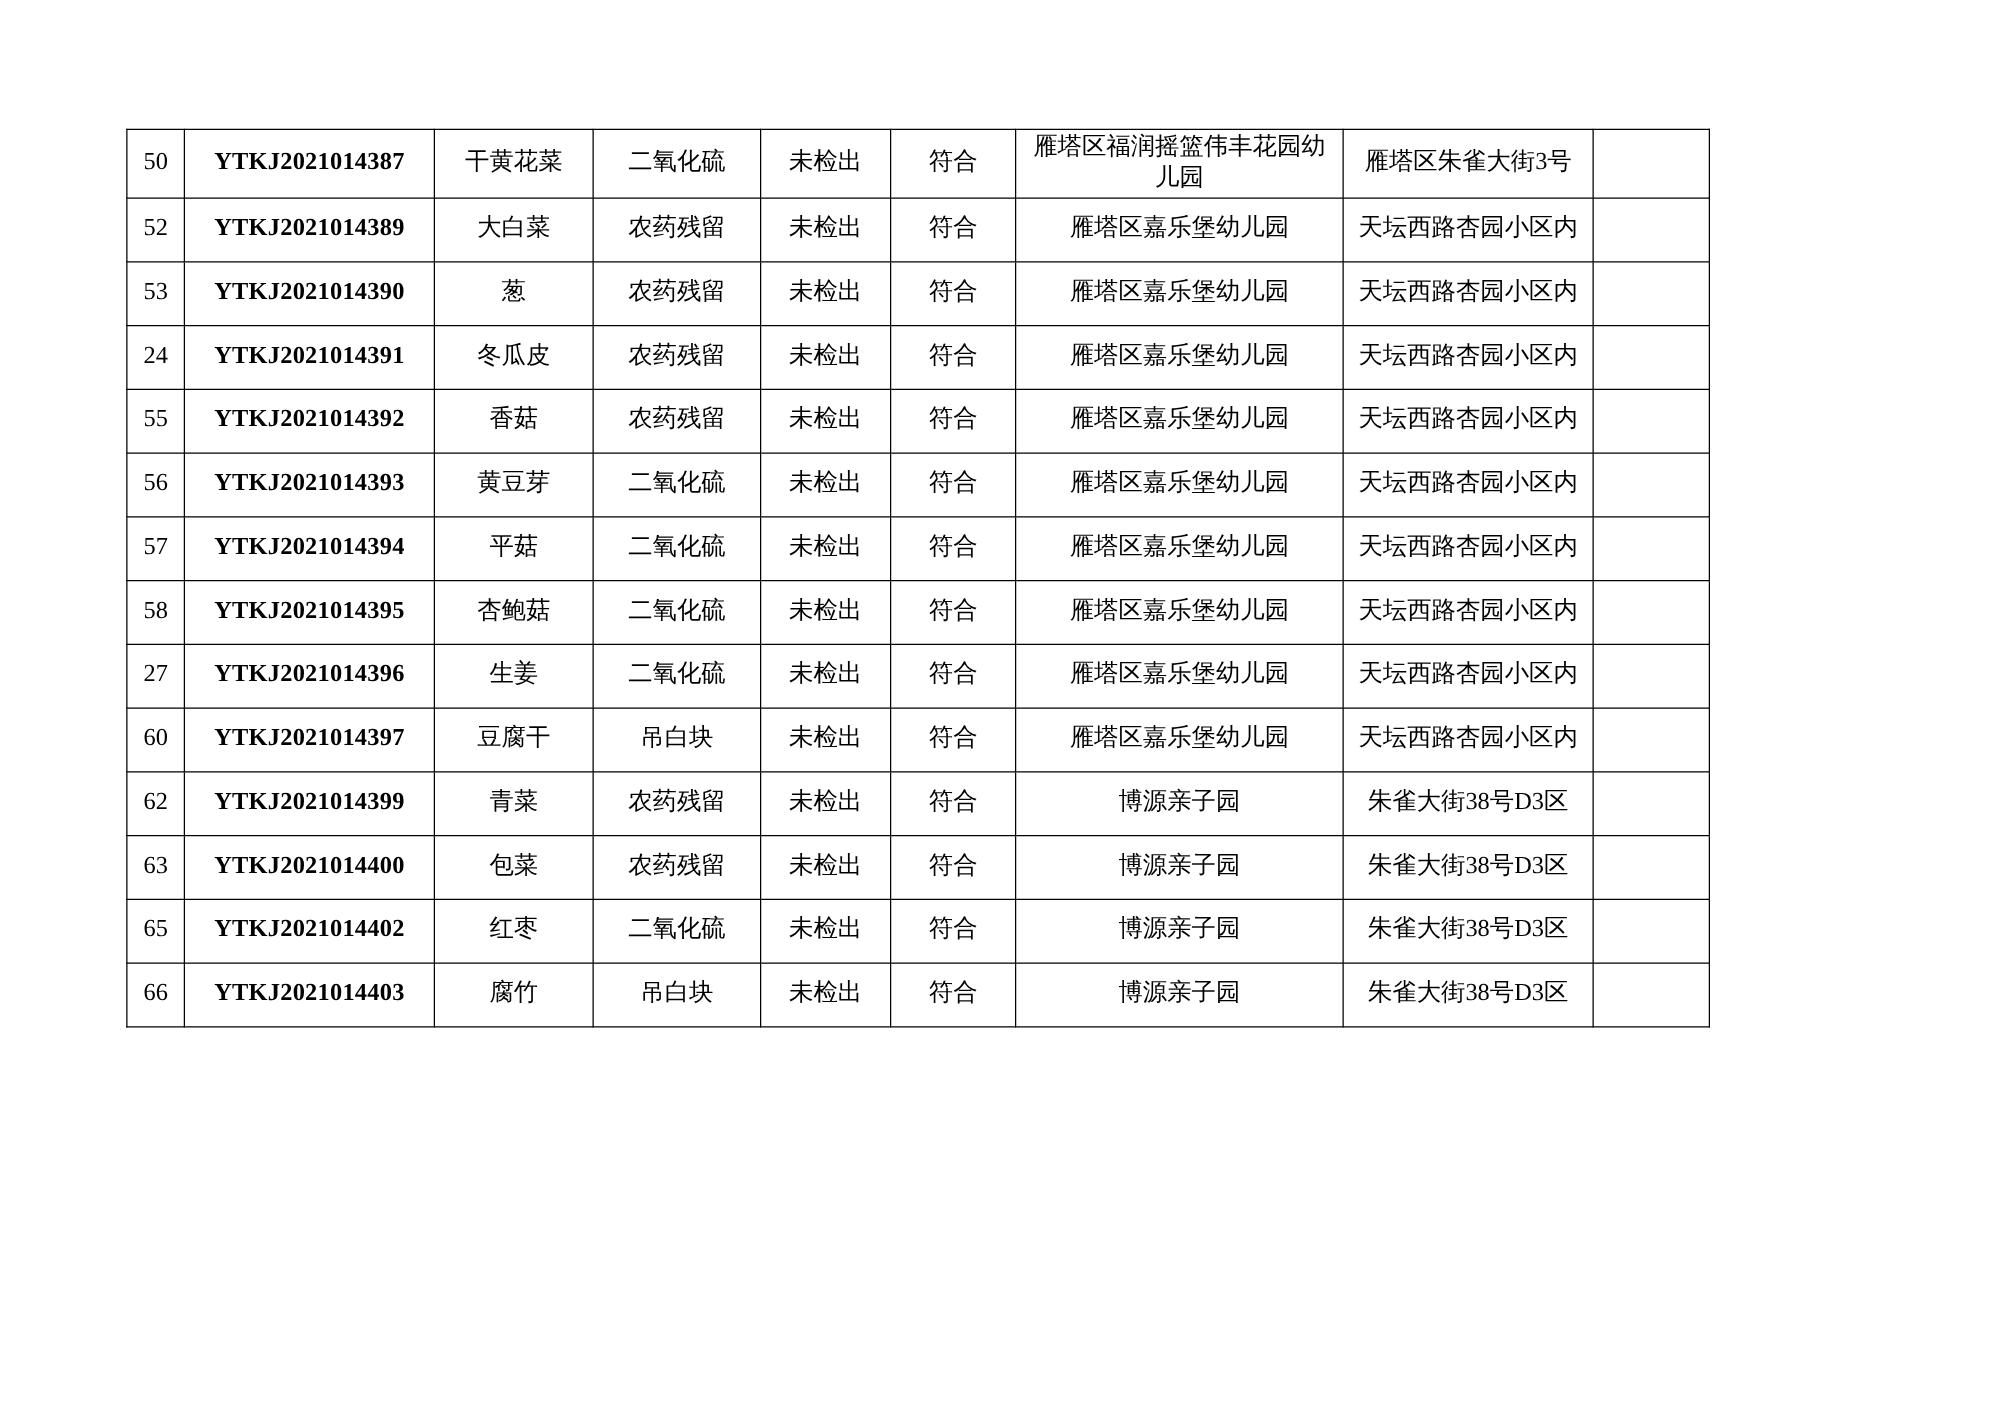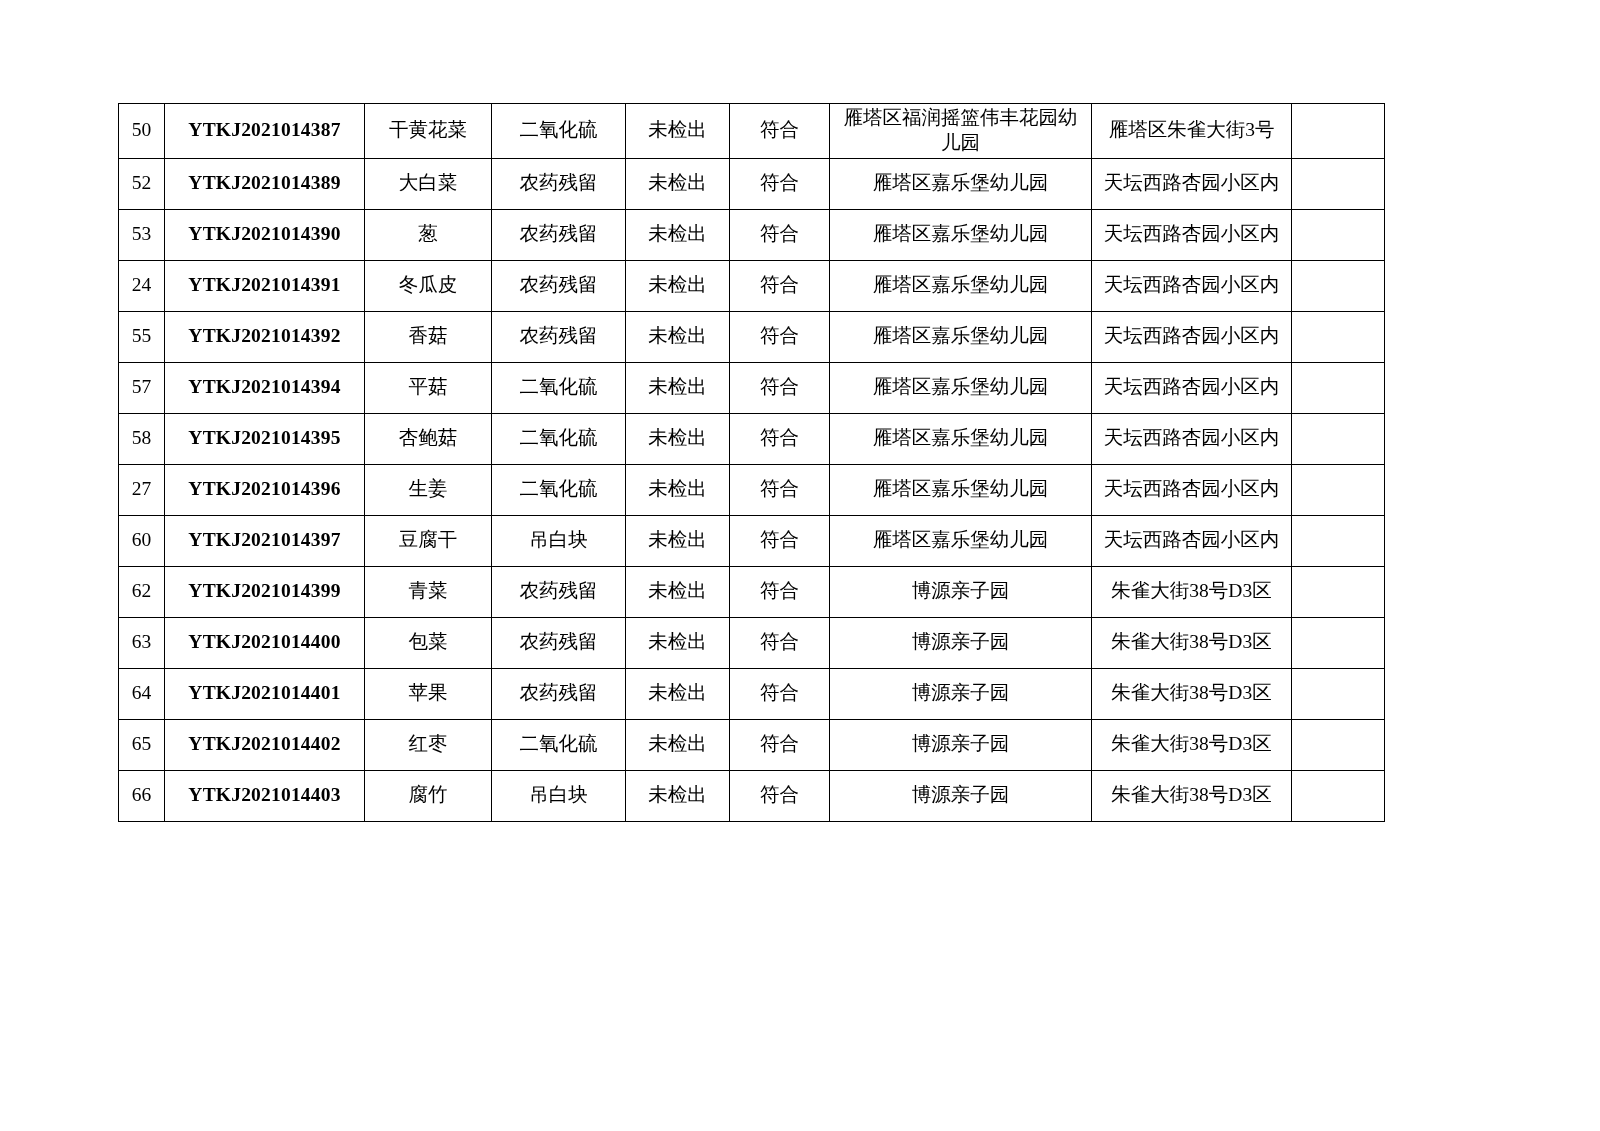--- a/index.html
+++ b/index.html
@@ -12,21 +12,21 @@
     height: 1131px;
     font-family: "Liberation Serif", "DejaVu Serif", serif;
     color: #000000;
     overflow: hidden;
   }
   .page {
     position: relative;
     width: 1568px;
     height: 1131px;
     box-sizing: border-box;
-    padding: 103px 0 0 17px;
+    padding: 103px 0 0 0;
   }
   .table-wrap {
     margin-left: 101px;
     width: 1266px;
   }
   table.report {
     border-collapse: collapse;
     table-layout: fixed;
     width: 1266px;
   }
@@ -125,20 +125,31 @@
           <td class="code">YTKJ2021014392</td>
           <td class="item">香菇</td>
           <td class="param">农药残留</td>
           <td class="result">未检出</td>
           <td class="concl">符合</td>
           <td class="unit">雁塔区嘉乐堡幼儿园</td>
           <td class="addr">天坛西路杏园小区内</td>
           <td class="remark"></td>
         </tr>
         <tr>
+          <td class="idx">56</td>
+          <td class="code">YTKJ2021014393</td>
+          <td class="item">黄豆芽</td>
+          <td class="param">二氧化硫</td>
+          <td class="result">未检出</td>
+          <td class="concl">符合</td>
+          <td class="unit">雁塔区嘉乐堡幼儿园</td>
+          <td class="addr">天坛西路杏园小区内</td>
+          <td class="remark"></td>
+        </tr>
+        <tr>
           <td class="idx">57</td>
           <td class="code">YTKJ2021014394</td>
           <td class="item">平菇</td>
           <td class="param">二氧化硫</td>
           <td class="result">未检出</td>
           <td class="concl">符合</td>
           <td class="unit">雁塔区嘉乐堡幼儿园</td>
           <td class="addr">天坛西路杏园小区内</td>
           <td class="remark"></td>
         </tr>
@@ -183,31 +194,20 @@
           <td class="result">未检出</td>
           <td class="concl">符合</td>
           <td class="unit">博源亲子园</td>
           <td class="addr">朱雀大街38号D3区</td>
           <td class="remark"></td>
         </tr>
         <tr>
           <td class="idx">63</td>
           <td class="code">YTKJ2021014400</td>
           <td class="item">包菜</td>
-          <td class="param">农药残留</td>
-          <td class="result">未检出</td>
-          <td class="concl">符合</td>
-          <td class="unit">博源亲子园</td>
-          <td class="addr">朱雀大街38号D3区</td>
-          <td class="remark"></td>
-        </tr>
-        <tr>
-          <td class="idx">64</td>
-          <td class="code">YTKJ2021014401</td>
-          <td class="item">苹果</td>
           <td class="param">农药残留</td>
           <td class="result">未检出</td>
           <td class="concl">符合</td>
           <td class="unit">博源亲子园</td>
           <td class="addr">朱雀大街38号D3区</td>
           <td class="remark"></td>
         </tr>
         <tr>
           <td class="idx">65</td>
           <td class="code">YTKJ2021014402</td>

